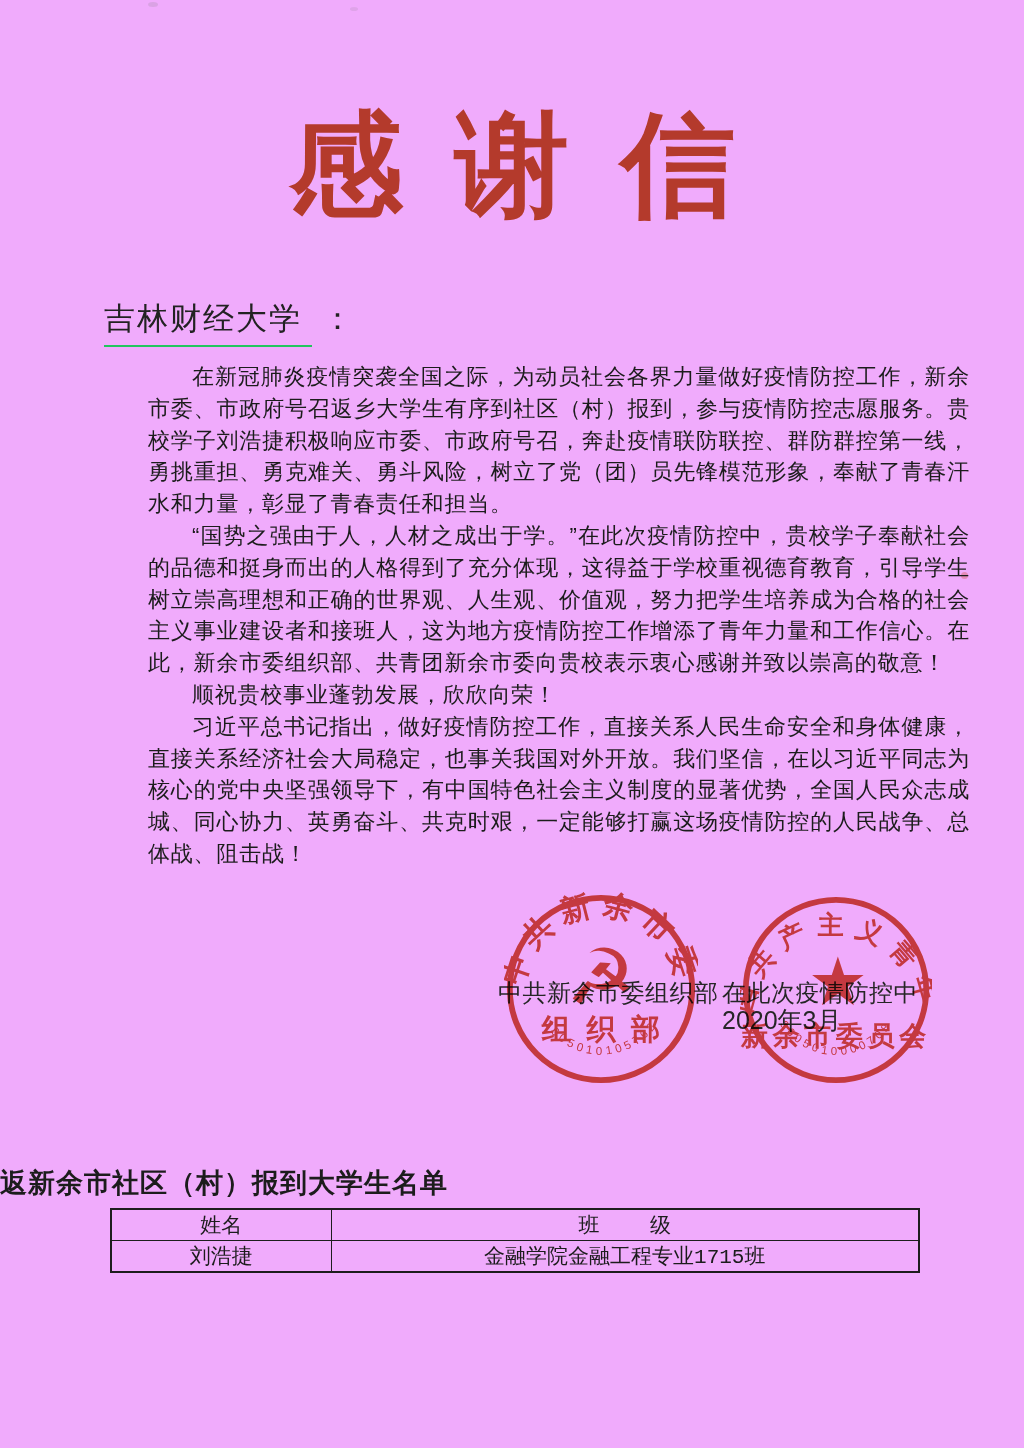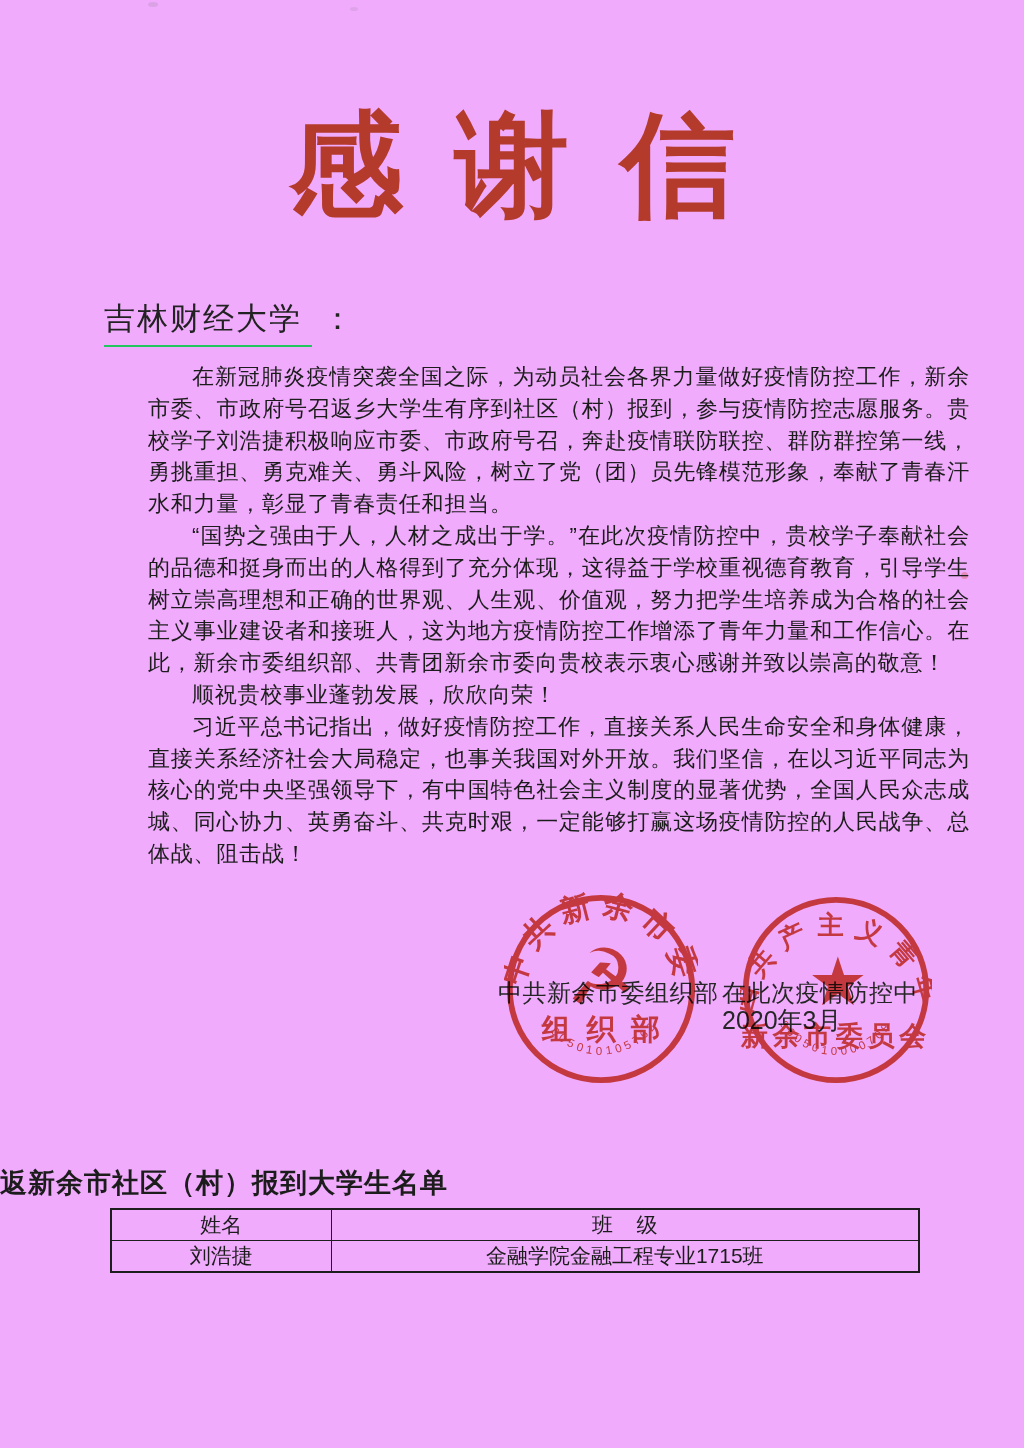--- a/index.html
+++ b/index.html
@@ -115,21 +115,21 @@
     border: 1.5px solid #1d1d1d;
     text-align: center;
     font-weight: normal;
     font-size: 21px;
     height: 28px;
     padding: 1px 4px;
     white-space: pre;
     color: #1c1c1c;
   }
   .roster-table .col-name { width: 220px; }
-  .roster-table { border: 2px solid #1d1d1d; }
+  .roster-table { border: 2px solid #1d1d1d; font-family: Liberation Mono, monospace; }
 
   
   .artifact { position: absolute; border-radius: 50%; }
   .artifact.a1 { top: 2px;  left: 148px; width: 10px; height: 5px; background: rgba(120,120,120,0.18); }
   .artifact.a2 { top: 7px;  left: 350px; width: 8px;  height: 4px; background: rgba(120,120,120,0.14); }
   .artifact.a3 { top: 572px; left: 961px; width: 7px; height: 7px; background: rgba(210,80,60,0.35); }
 </style>
 </head>
 <body>
 

